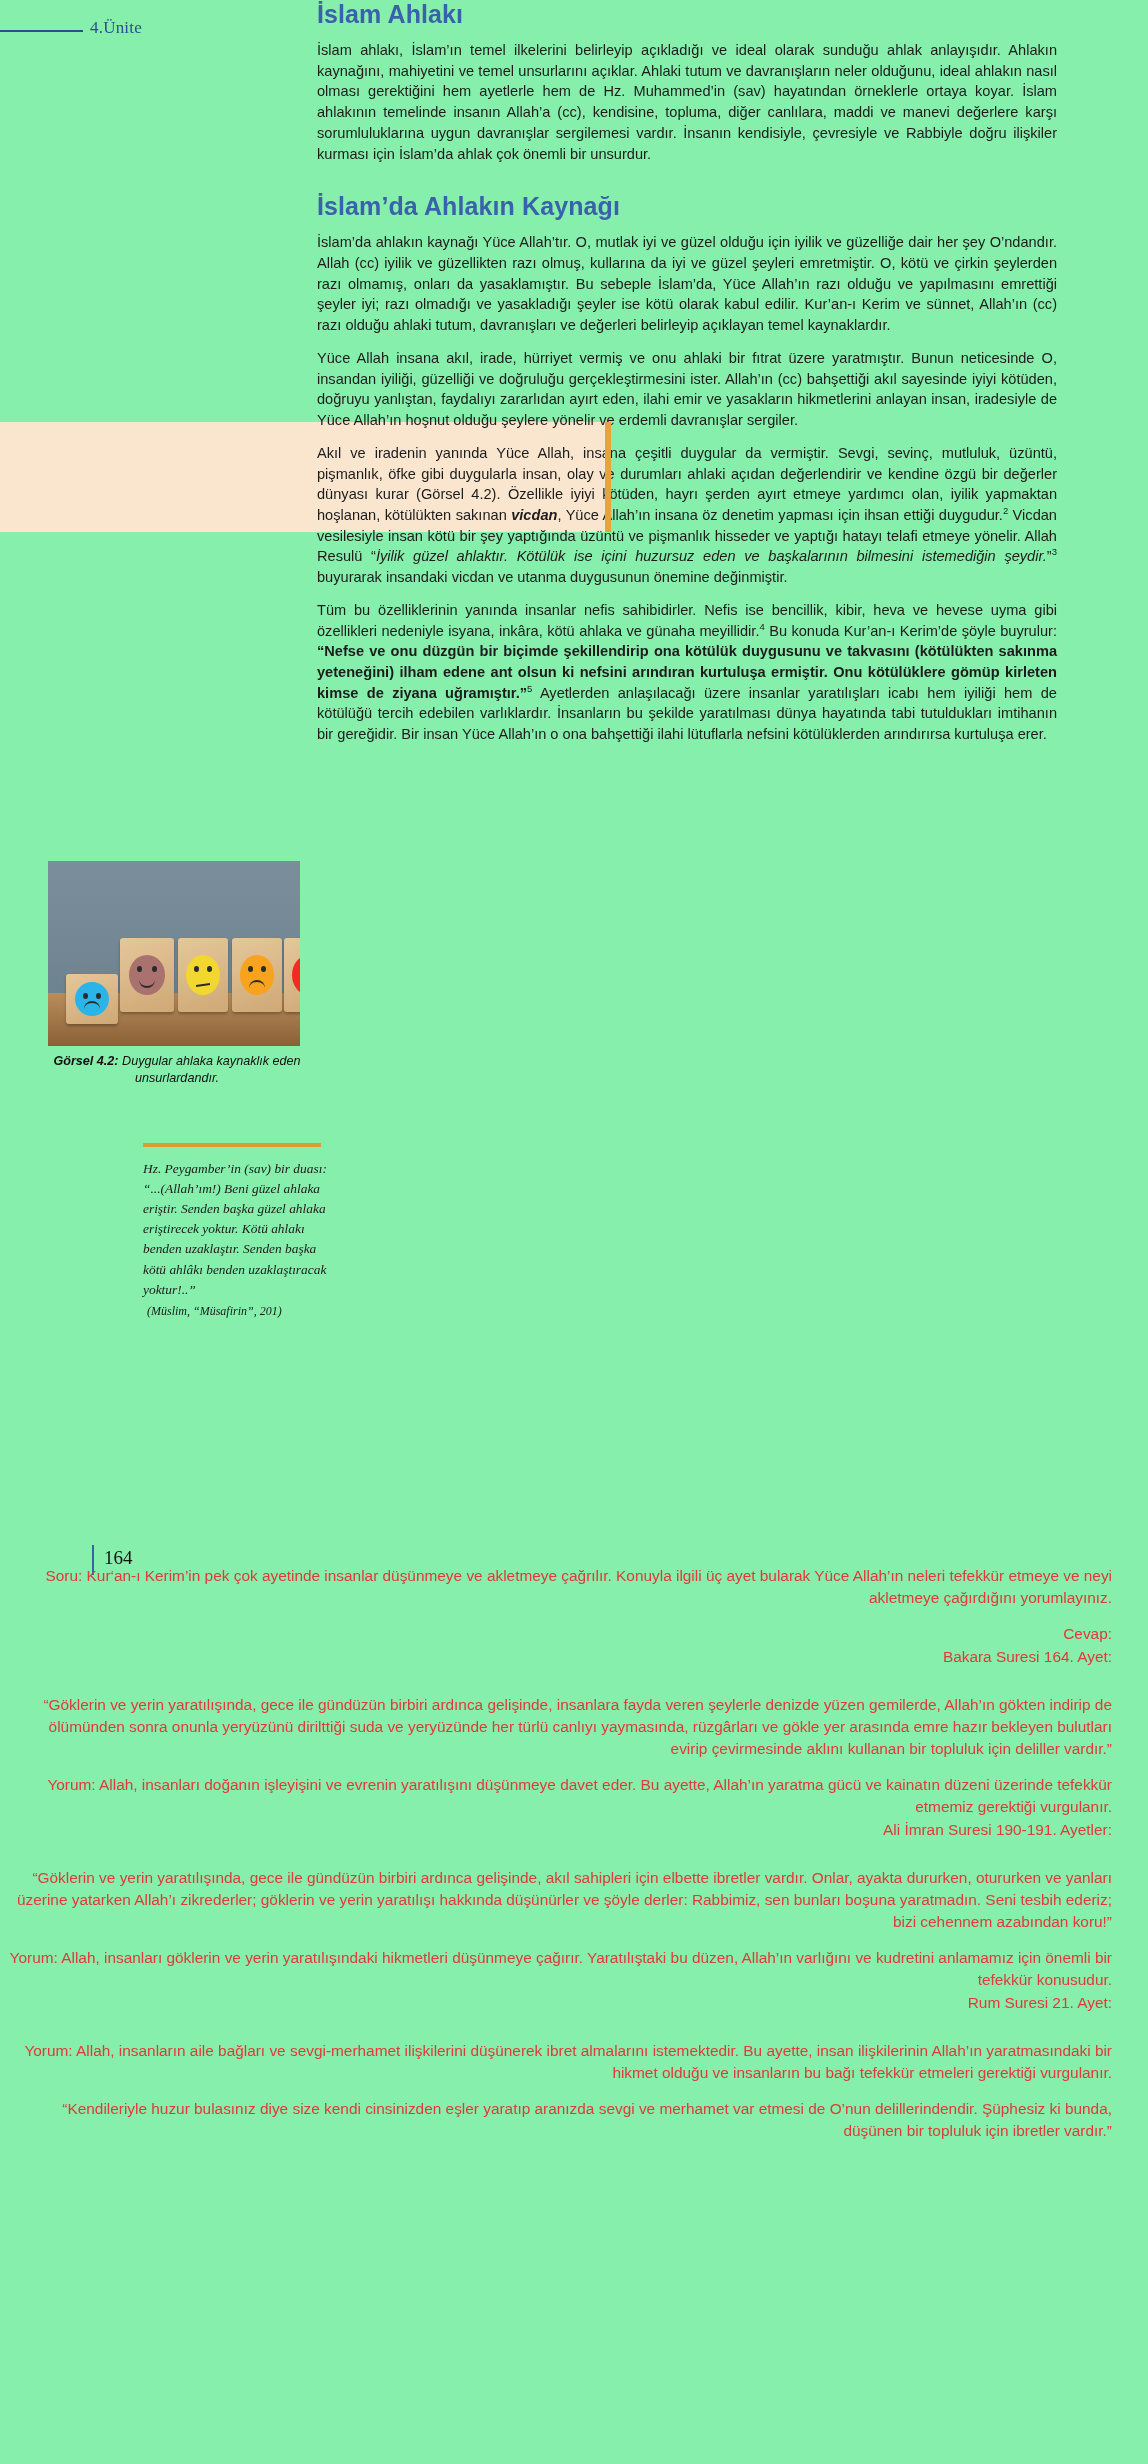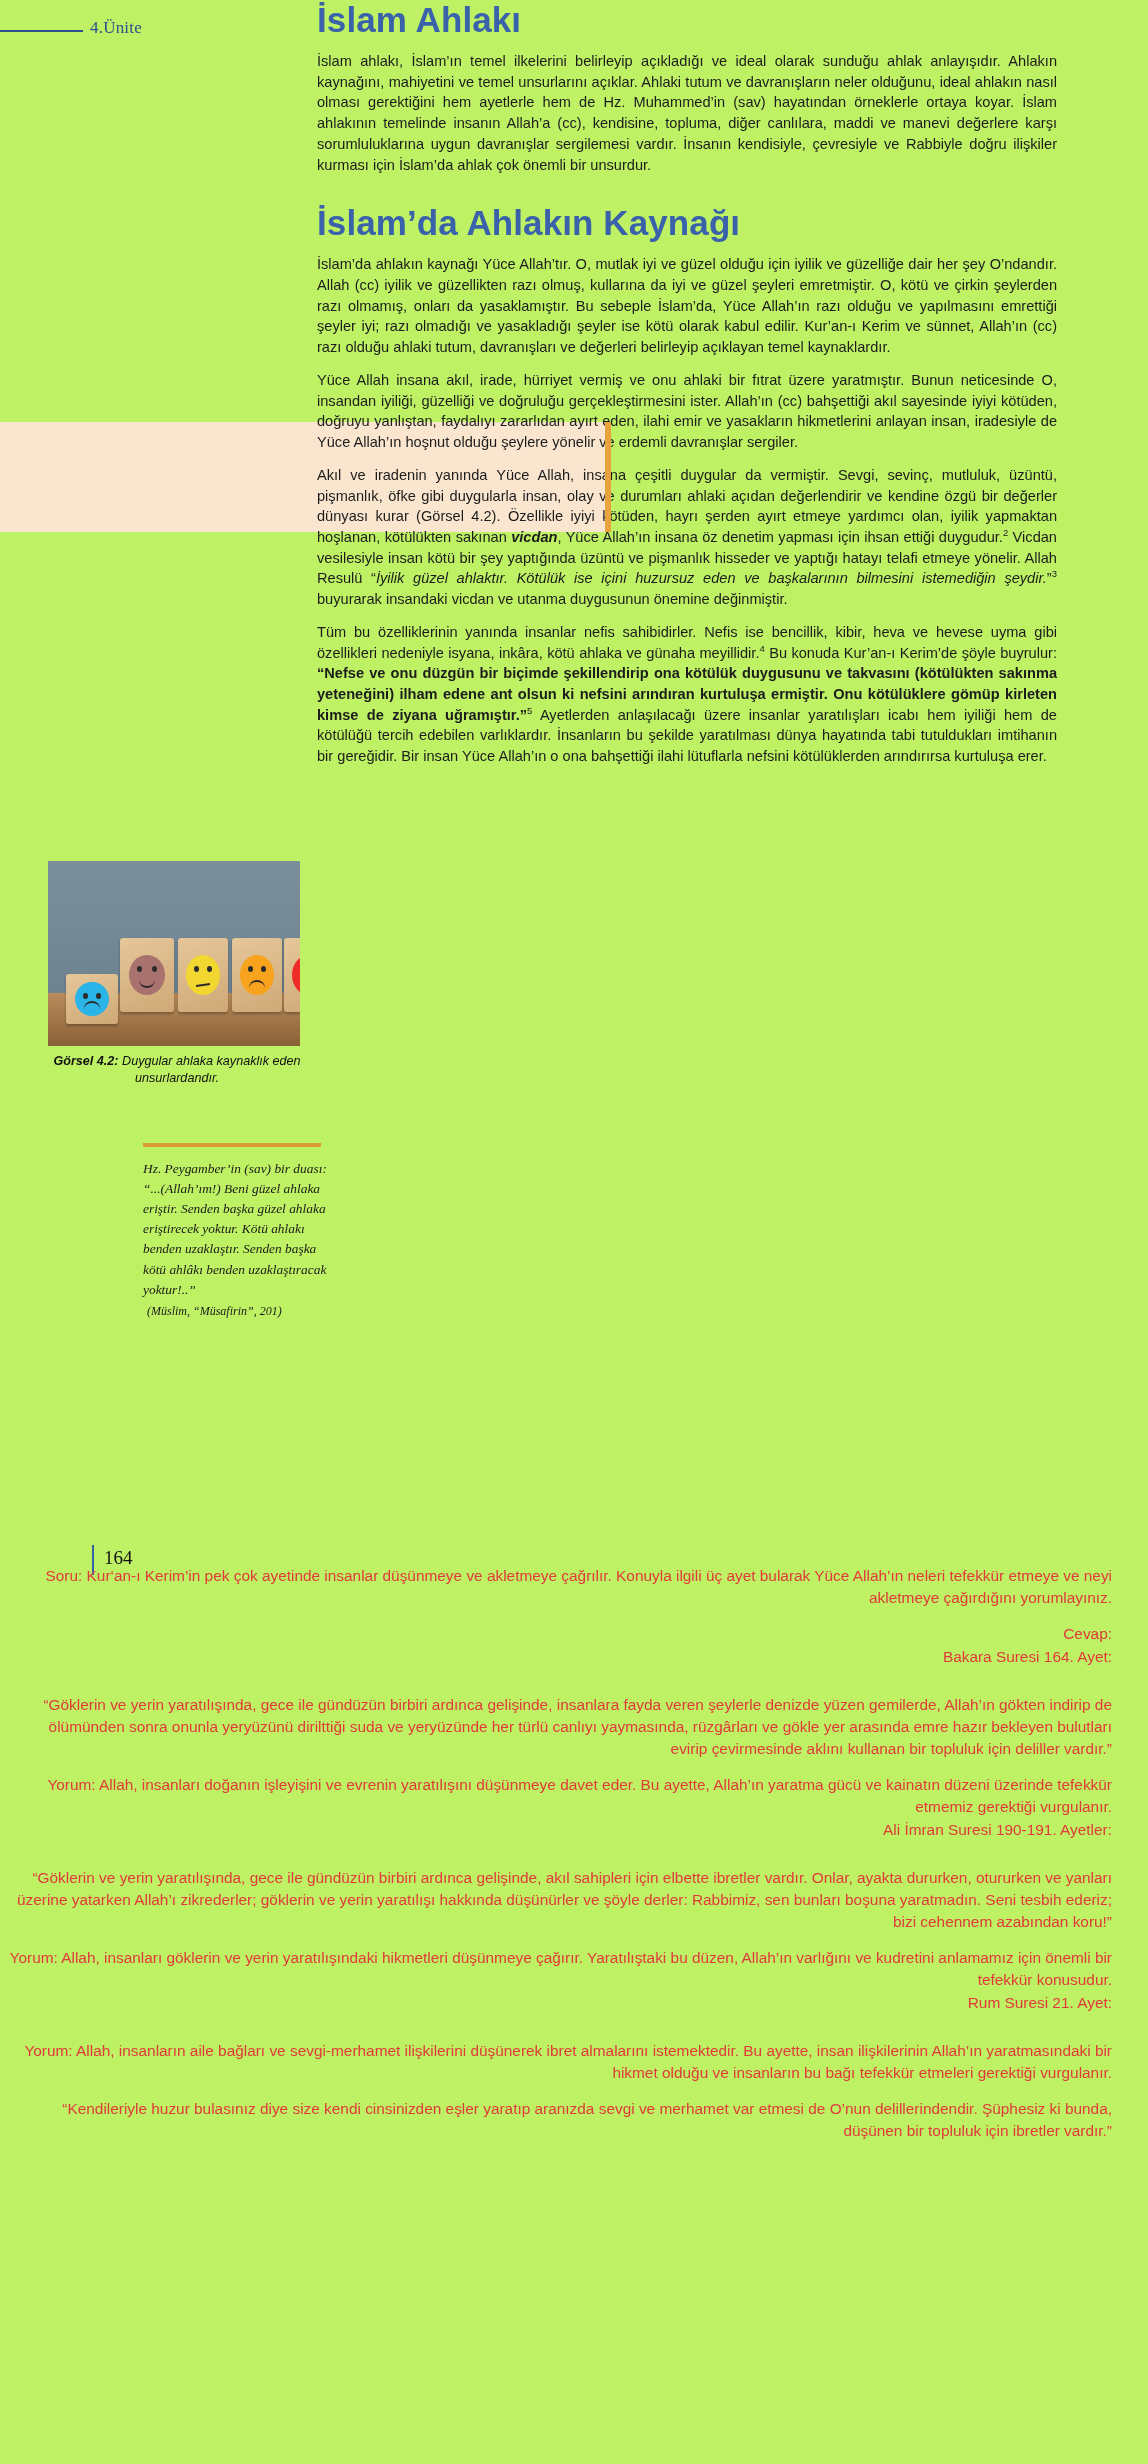--- a/index.html
+++ b/index.html
@@ -12,21 +12,21 @@
     width: 1148px;
     font-family: "Liberation Sans", sans-serif;
     color: #1a1a1a;
     -webkit-font-smoothing: antialiased;
   }
 
   .page {
     position: relative;
     width: 1148px;
     min-height: 2464px;
-    background: #bef264;
+    background: #86efac;
     overflow: hidden;
   }
 
   
   .header {
     position: relative;
     height: 46px;
   }
   .header-rule {
     position: absolute;
@@ -48,21 +48,21 @@
 
   .col-main {
     position: absolute;
     left: 317px;
     width: 740px;
     top: 0;
   }
 
   h2.sec-title {
     font-family: "Liberation Sans", sans-serif;
-    font-size: 35px;
+    font-size: 25px;
     font-weight: 600;
     color: #3a62ab;
     margin: 0 0 11px 0;
     letter-spacing: .1px;
   }
   h2.sec-title.second { margin-top: 28px; }
 
   p.body {
     font-family: "Liberation Sans", sans-serif;
     font-size: 14.6px;

